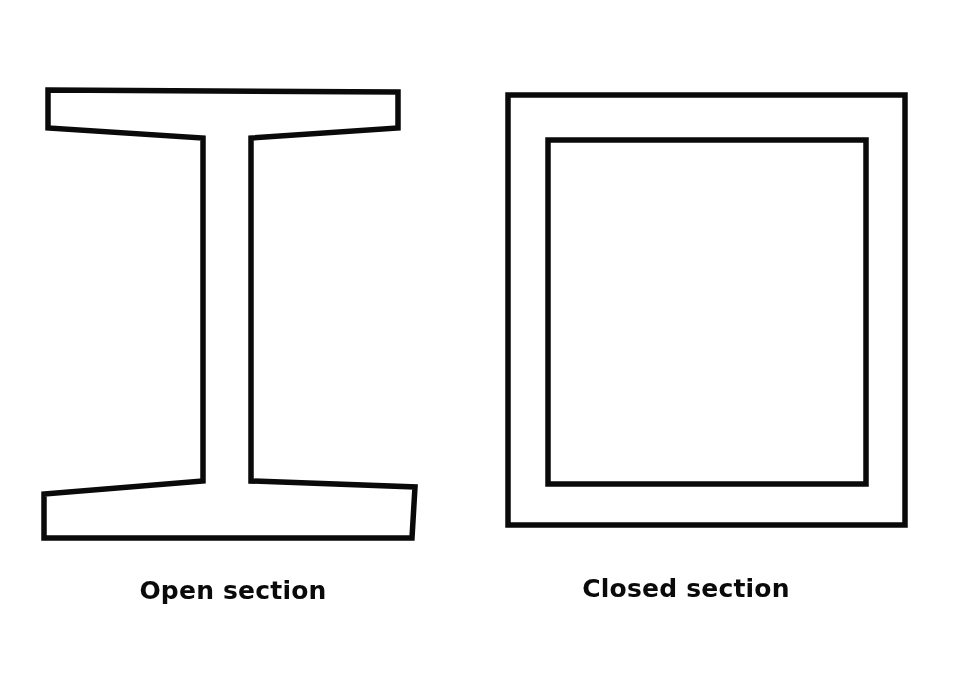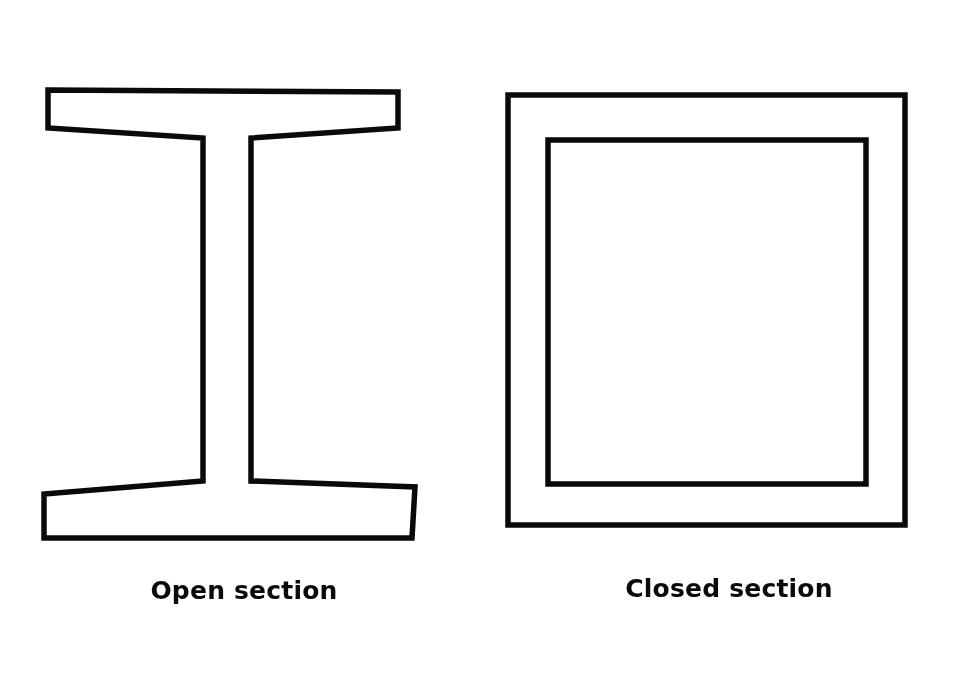--- a/index.html
+++ b/index.html
@@ -33,26 +33,26 @@
     text-align: center;
     font-family: "DejaVu Sans", sans-serif;
     font-weight: 600;
     font-size: 25px;
     letter-spacing: 0.2px;
     color: #0a0a0a;
     white-space: nowrap;
     user-select: none;
   }
   #caption-open {
-    left: 94px;
+    left: 83px;
     top: 576px;
     width: 300px;
   }
   #caption-closed {
-    left: 579px;
+    left: 536px;
     top: 574px;
     width: 300px;
   }
 </style>
 </head>
 <body>
 
 <div id="figure-root" style="background: rgb(255, 255, 255);">
 
   <svg id="diagram-svg" viewBox="0 0 960 676" xmlns="http://www.w3.org/2000/svg">

